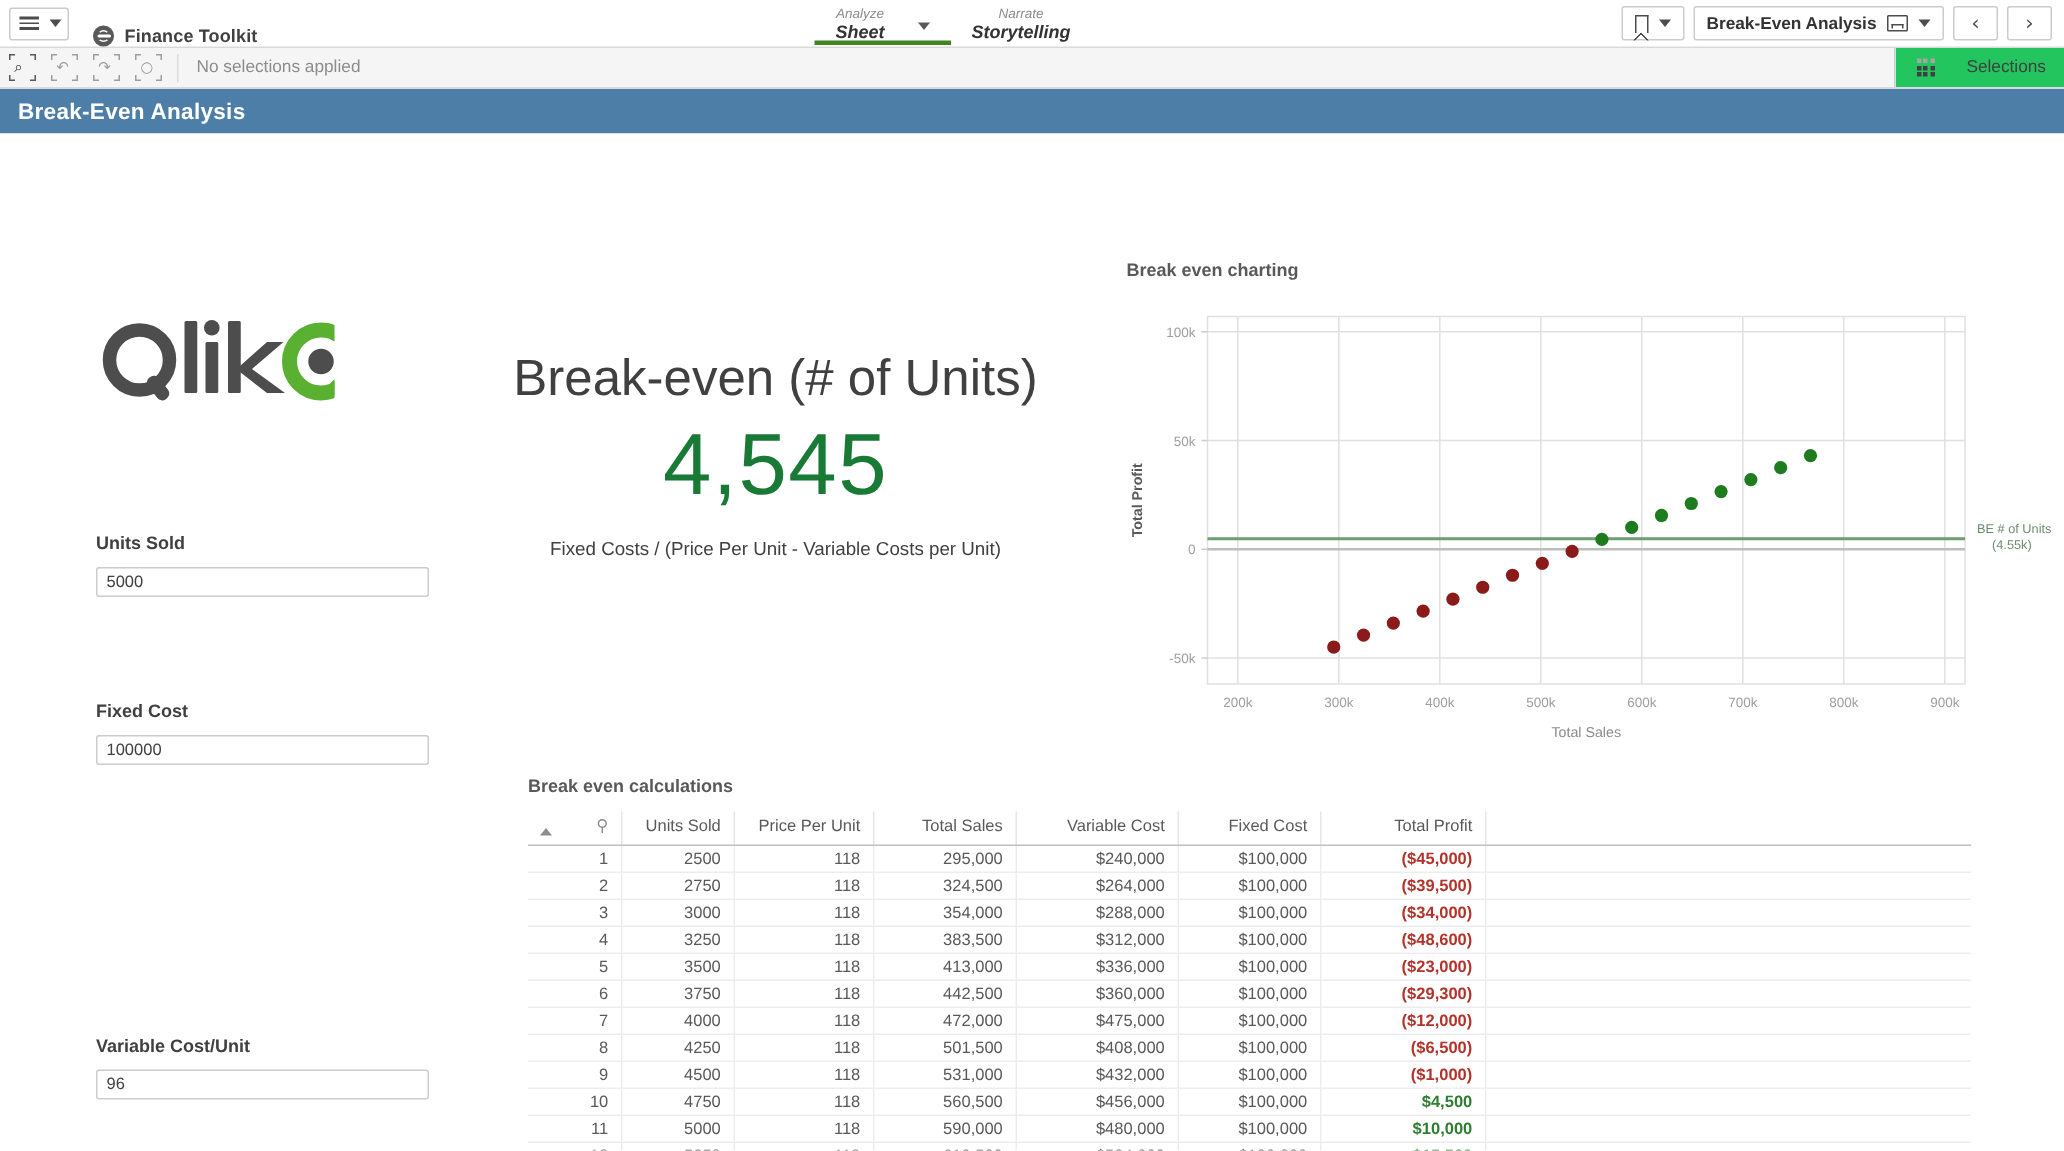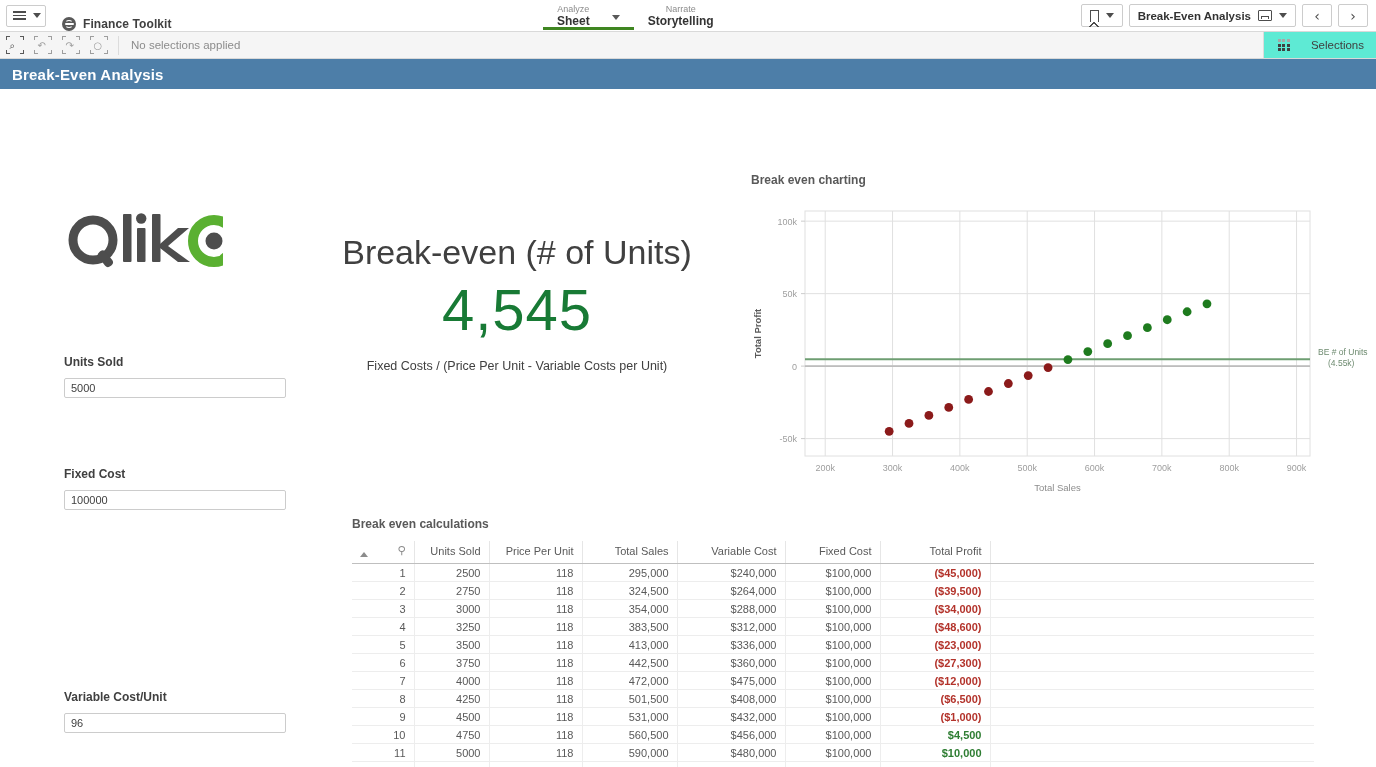--- a/index.html
+++ b/index.html
@@ -63,21 +63,21 @@
   .app-name { font-size: 12px; color: #404040; font-weight: 600; letter-spacing: .1px; }
 
   .nav-center {
     position: absolute; left: 543px; top: 0;
     height: 32px; display: flex; align-items: flex-start;
   }
   .nav-tab {
     position: relative;
     display: flex; flex-direction: column; align-items: center;
     height: 30px; justify-content: center;
-    cursor: pointer; padding: 12px 14px;
+    cursor: pointer; padding: 12px 14px; font-style: italic;
   }
   .nav-tab .ov { font-size: 9px; color: #8c8c8c; line-height: 10px; margin-top: 2px; }
   .nav-tab .mn { font-size: 12px; color: #333; font-weight: 700; line-height: 14px; }
   .nav-tab.active::after {
     content: ""; position: absolute; bottom: 0; left: 0; right: 0;
     height: 3px; background: #3f8621;
   }
   .sheet-tab { flex-direction: row; align-items: center; gap: 0; }
   .sheet-tab .stack { display: flex; flex-direction: column; align-items: center; }
   .chev {
@@ -147,21 +147,21 @@
     font-family: "DejaVu Sans", sans-serif;
   }
   .sel-tool.enabled .inner { color: #404040; }
   .sel-divider { width: 1px; height: 19px; background: #dcdcdc; margin-left: 10px; margin-right: 12px; }
   .sel-empty { font-size: 11.5px; color: #8c8c8c; }
   .selections-right {
     position: absolute; right: 0; top: 0; bottom: 0;
     display: flex; align-items: center; gap: 21px;
     padding: 0 12px 0 14px;
     border-left: 1px solid #dcdcdc;
-    background: #5eead4; cursor: pointer;
+    background: #22c55e; cursor: pointer;
   }
   .sel-grid-icon { display: grid; grid-template-columns: repeat(3, 3px); grid-auto-rows: 3px; gap: 1.6px; }
   .sel-grid-icon i { display: block; background: #404040; width: 3px; height: 3px; }
   .sel-grid-icon i.light { background: #a6a6a6; }
   .selections-label { font-size: 11.5px; color: #404040; }
 
   
   .sheet-header {
     height: 30px; background: #4d7ea8;
     display: flex; align-items: center;
@@ -519,21 +519,21 @@
             <td class="neg">($23,000)</td>
             <td class="filler" style="border-right: none;"></td>
           </tr>
           <tr>
             <td class="idx">6</td>
             <td>3750</td>
             <td>118</td>
             <td>442,500</td>
             <td>$360,000</td>
             <td>$100,000</td>
-            <td class="neg">($27,300)</td>
+            <td class="neg">($29,300)</td>
             <td class="filler" style="border-right: none;"></td>
           </tr>
           <tr>
             <td class="idx">7</td>
             <td>4000</td>
             <td>118</td>
             <td>472,000</td>
             <td>$475,000</td>
             <td>$100,000</td>
             <td class="neg">($12,000)</td>

